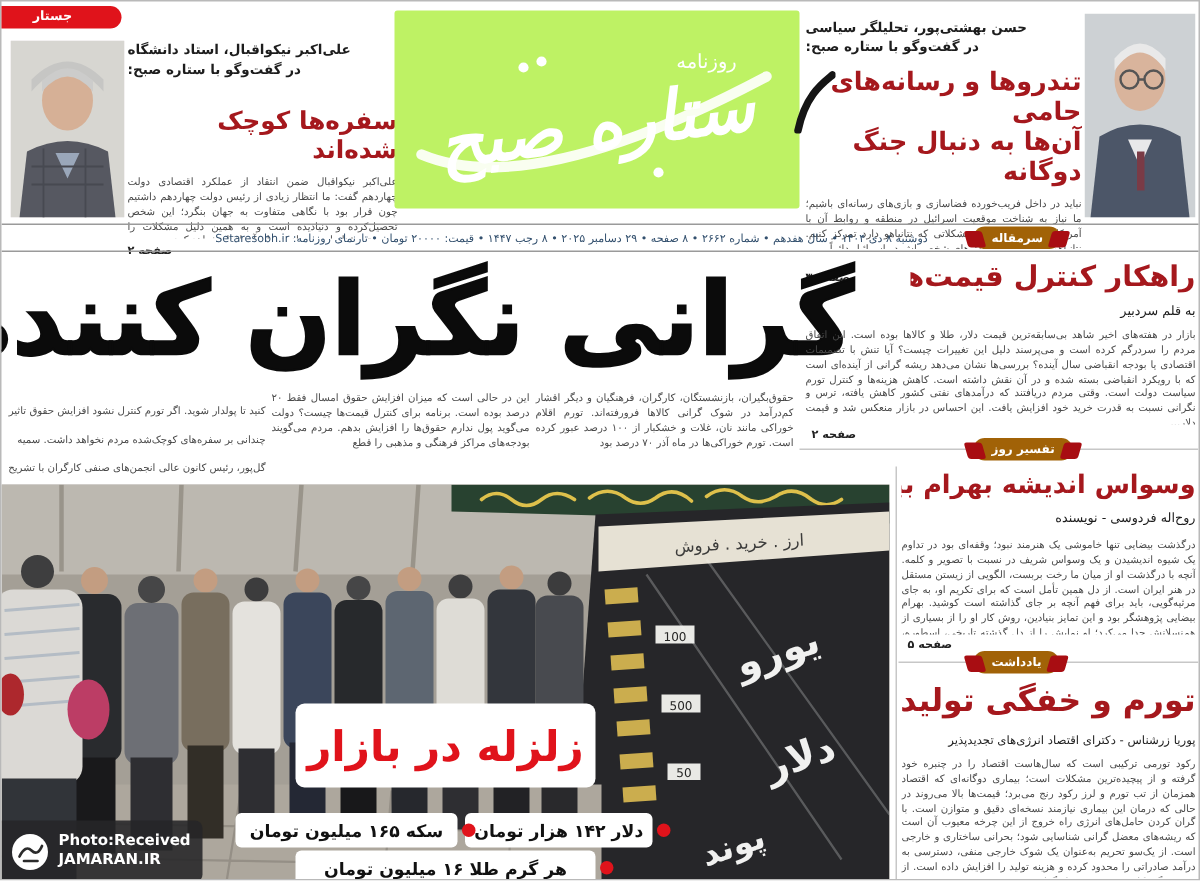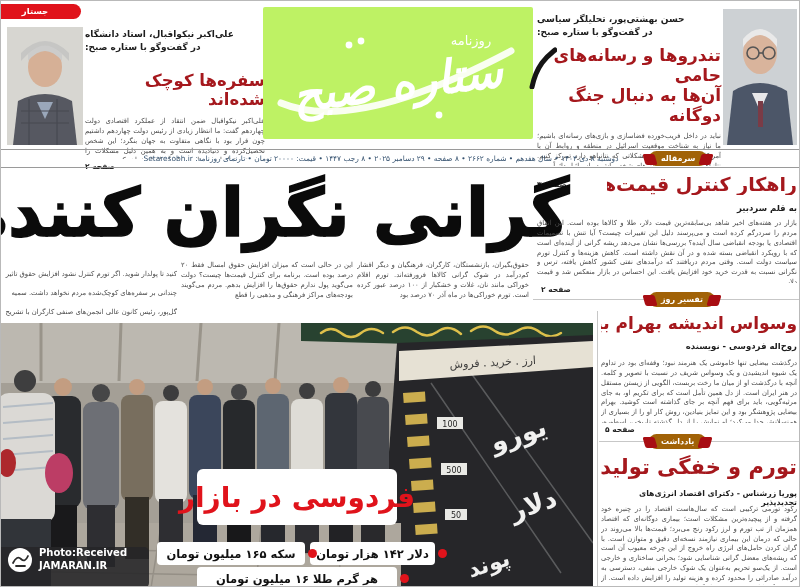--- a/index.html
+++ b/index.html
@@ -56,39 +56,39 @@
     display:flex; align-items:center; justify-content:center;
     font-size:67px; font-weight:bold; color:#0b0b0b;
     letter-spacing:-2px; -webkit-text-stroke:1.5px #0b0b0b; white-space:nowrap;
   }
   .lead-col { position:absolute; top:260px; height:58px; width:172px; }
   .hr { position:absolute; height:1px; background:#c7c7c7; }
   .vr { position:absolute; width:1px; background:#c7c7c7; }
 
   
   .sb-headline { font-weight:bold; color:#a5181d; text-align:right; letter-spacing:-.3px; white-space:nowrap; overflow:hidden; }
-  .sb-byline { font-size:8.5px; font-weight:bold; color:#1d1d1d; }
+  .sb-byline { font-size:8.5px; font-weight:normal; color:#1d1d1d; }
 
   
   .photo-wrap { position:absolute; left:0; top:322px; width:592px; height:265px; overflow:hidden; background:#a8a39b; }
   .quake-box {
     position:absolute; left:196px; top:146px; width:200px; height:56px;
     background:#fff; border-radius:6px; display:flex; align-items:center; justify-content:center;
     color:#e0131b; font-size:28px; font-weight:bold; letter-spacing:-1px; white-space:nowrap;
   }
   .price-pill {
     position:absolute; height:23px; background:#fff; border-radius:4px;
     display:flex; align-items:center; justify-content:center;
     font-size:11.5px; font-weight:bold; color:#111; white-space:nowrap;
   }
   .price-dot { position:absolute; width:9px; height:9px; border-radius:50%; background:#e0131b; }
   .credit-box {
-    position:absolute; left:0; top:224px; width:148px; height:41px;
+    position:absolute; left:0; top:224px; width:134px; height:41px;
     background:rgba(38,38,40,.88); border-radius:0 5px 5px 0;
-    display:flex; align-items:flex-start; gap:6px; padding:0 6px; color:#fff;
+    display:flex; align-items:center; gap:6px; padding:0 6px; color:#fff;
   }
   .credit-text { font-size:10px; font-weight:bold; line-height:1.25; }
 </style>
 </head>
 <body>
 
 <div class="page">
 
   <div class="corner-ribbon fa">جستار</div>
 
@@ -279,21 +279,21 @@
           <path d="M2,84 L52,80 M2,100 L52,96 M2,116 L52,112 M2,132 L52,128 M2,148 L52,144" stroke="#b9c2cc" stroke-width="2" fill="none"></path>
           <rect x="0" y="196" width="50" height="69" fill="#2e3138"></rect>
           <ellipse cx="58" cy="150" rx="14" ry="20" fill="#c23b67"></ellipse>
           <ellipse cx="6" cy="140" rx="9" ry="14" fill="#b2252b"></ellipse>
         </g>
       </g>
       <rect x="0" y="0" width="592" height="265" fill="#6b6257" opacity=".06"></rect>
     </svg>
 
     
-    <div class="quake-box fa">فردوسی در بازار</div>
+    <div class="quake-box fa">زلزله در بازار</div>
 
     <div class="price-pill fa" style="left:309px;top:219px;width:125px">دلار ۱۴۲ هزار تومان</div>
     <div class="price-dot" style="left:437px;top:226px"></div>
     <div class="price-pill fa" style="left:156px;top:219px;width:148px">سکه ۱۶۵ میلیون تومان</div>
     <div class="price-dot" style="left:307px;top:226px"></div>
     <div class="price-pill fa" style="left:196px;top:244px;width:200px">هر گرم طلا ۱۶ میلیون تومان</div>
     <div class="price-dot" style="left:399px;top:251px"></div>
 
     <div class="credit-box">
       <svg width="26" height="26" viewBox="0 0 26 26">

